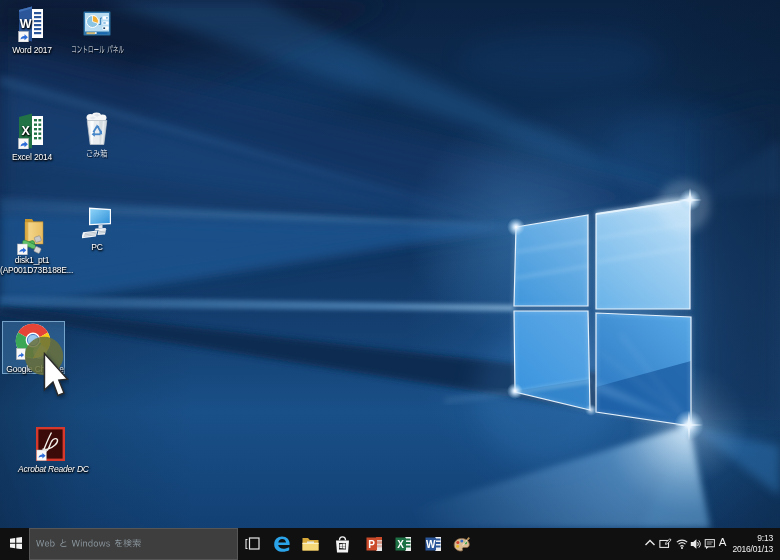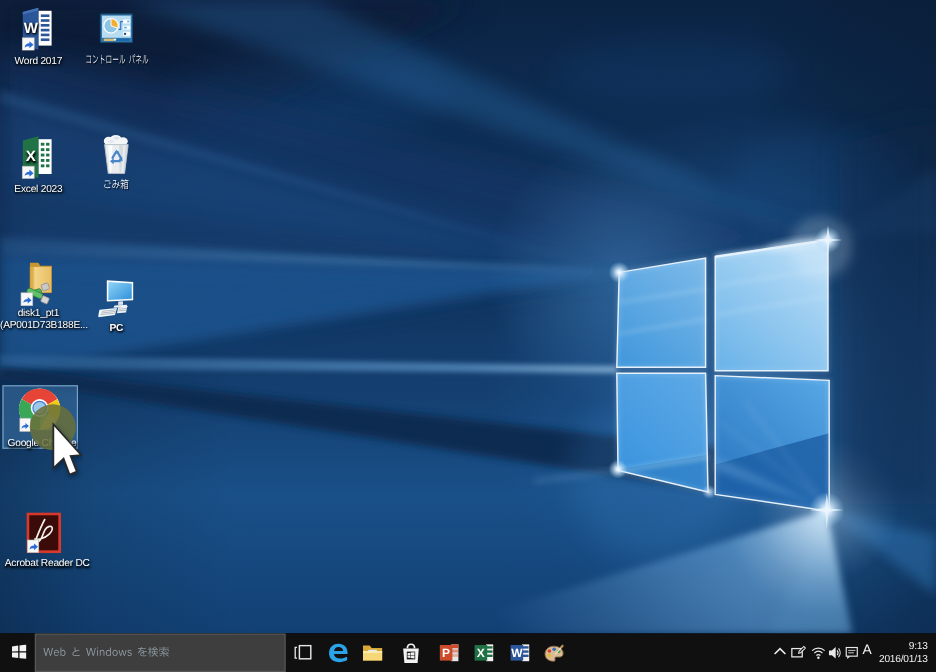--- a/index.html
+++ b/index.html
@@ -235,21 +235,21 @@
 <rect x="16" y="24" width="7.2" height="2.4"></rect>
 </g>
 <rect x="19" y="5" width="1.4" height="23" fill="#ffffff"></rect>
 <polygon points="1,4 14,0.5 14,35.5 1,32" fill="#217346"></polygon>
 <text x="7.5" y="21.5" text-anchor="middle" font-family="Liberation Sans" font-size="12.5" font-weight="bold" fill="#fff">X</text>
 <g>
 <rect x="0.5" y="25.5" width="10" height="10.5" fill="#f8f8f8" stroke="#b8b8b8" stroke-width="0.5"></rect>
 <path d="M2.5 33.5 q0.3 -3.2 4 -3.4 l0 -1.8 3.4 3 -3.4 3 0 -1.8 q-3 0 -4 1 z" fill="#2b6bd8"></path>
 </g>
 </svg>
-<div class="lbl">Excel 2023</div>
+<div class="lbl">Excel 2014</div>
 </div>
 
 <div class="ic" style="left:65px;top:112px;width:64px;">
 <svg width="26" height="33" viewBox="0 0 26 33">
 <g fill="#f4f6f8">
 <ellipse cx="6.5" cy="5.5" rx="4" ry="3.6"></ellipse>
           <ellipse cx="12.5" cy="3.8" rx="4.6" ry="3.4"></ellipse>
 <ellipse cx="18.5" cy="5.8" rx="4" ry="3.4"></ellipse>
           <ellipse cx="9.5" cy="7.5" rx="4.2" ry="3"></ellipse>
 <ellipse cx="15.5" cy="7.8" rx="4.2" ry="3"></ellipse>
@@ -298,21 +298,21 @@
 <rect x="19.8" y="18.4" width="6" height="5.4" rx="1" transform="rotate(-20 22.8 21.1)" fill="#c8c8c8" stroke="#8a8a8a" stroke-width="0.6"></rect>
 </g>
 <g>
 <rect x="2.5" y="26" width="9.8" height="10.8" fill="#f8f8f8" stroke="#b8b8b8" stroke-width="0.5"></rect>
 <path d="M4.4 34.3 q0.3 -3 3.7 -3.2 l0 -1.7 3.2 2.8 -3.2 2.8 0 -1.7 q-2.8 0 -3.7 1 z" fill="#2b6bd8"></path>
 </g>
       </svg>
 <div class="lbl" style="margin-top:1px;line-height:9.5px;">disk1_pt1<br>(AP001D73B188E...</div>
 </div>
 
-<div class="ic" style="left:65px;top:232px;width:64px;font-weight:bold;">
+<div class="ic" style="left:65px;top:206px;width:64px;">
 <svg width="30" height="33" viewBox="0 0 30 33">
 <defs>
           <linearGradient id="scr" x1="0" y1="0" x2="1" y2="1">
 <stop offset="0" stop-color="#8fd4f8"></stop>
             <stop offset="1" stop-color="#2f90d8"></stop>
           </linearGradient>
         </defs>
 <path d="M7 1.5 L29 3 L29 18.2 L7 19.2 Z" fill="#fbfdff"></path>
 <path d="M8.3 2.9 L27.8 4.3 L27.8 17 L8.3 18 Z" fill="url(#scr)"></path>
 <path d="M16.5 19.2 L20.5 19 L20.5 22 L16.5 22.2 Z" fill="#dde3e8"></path>
@@ -351,21 +351,21 @@
     </div>
 <svg style="position:absolute;left:24px;top:336px;z-index:4;" width="40" height="40" viewBox="0 0 40 40">
 <circle cx="20" cy="20" r="19.2" fill="#68703a" opacity="0.85"></circle>
 <circle cx="16" cy="16" r="7" fill="#78814a" opacity="0.55"></circle>
 </svg>
 <svg style="position:absolute;left:43px;top:352px;z-index:10;" width="26" height="48" viewBox="0 0 26 48">
 <path d="M1.5 1.5 L1.5 38 L10 30 L15 43.5 L21 41 L15.8 28 L24.5 27.2 Z" fill="#ffffff" stroke="#2a2a2a" stroke-width="1.4" style="filter:drop-shadow(1.5px 2px 2px rgba(0,20,40,0.55));"></path>
 </svg>
 
 
-<div class="ic" style="left:4px;top:427px;width:64px;">
+<div class="ic" style="left:18px;top:427px;width:64px;font-style:italic;">
 <svg width="29" height="34" viewBox="0 0 29 34">
 <rect x="1.2" y="1.2" width="26.6" height="31.6" fill="#3a0b08" stroke="#d6392b" stroke-width="2.4"></rect>
 <path d="M15.5 5.5 C13 10 10.5 16 8.5 21 C7.5 23.5 8.5 25 10.5 24 C13 22.5 13.5 18 15.5 14.5 C17.5 11.5 21 10.5 21.5 13 C22 16 17.5 20.5 12 22 C9.5 22.8 7.5 22.5 6.5 22" fill="none" stroke="#f4f0ea" stroke-width="1.4"></path>
 <g>
 <rect x="0.8" y="23" width="9.5" height="10.5" fill="#f8f8f8" stroke="#b8b8b8" stroke-width="0.5"></rect>
 <path d="M2.6 30.8 q0.3 -3 3.8 -3.2 l0 -1.7 3.2 2.8 -3.2 2.8 0 -1.7 q-2.8 0 -3.8 1 z" fill="#2b6bd8"></path>
 </g>
 </svg>
 <div class="lbl">Acrobat Reader DC</div>
 </div>

